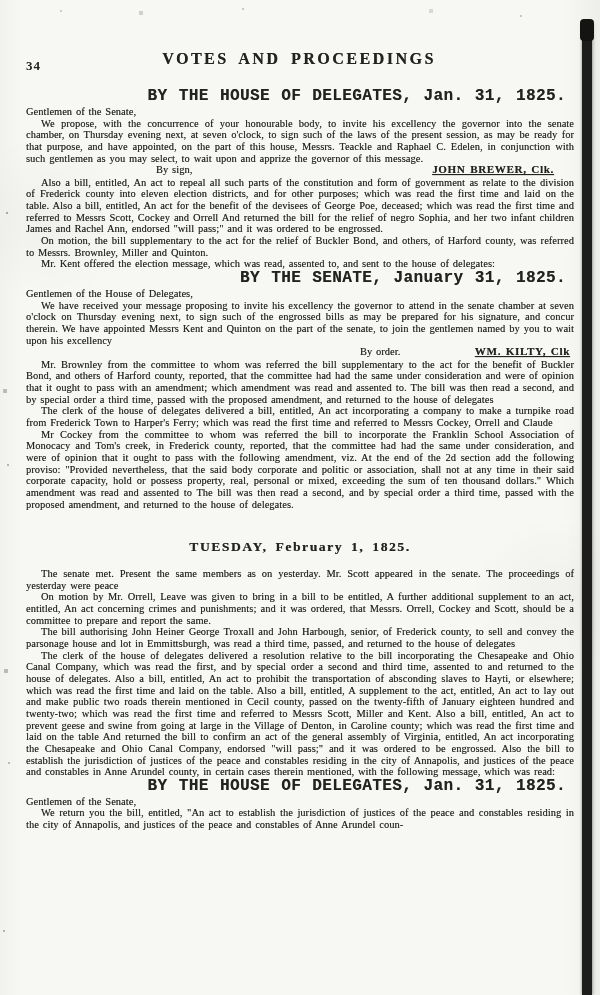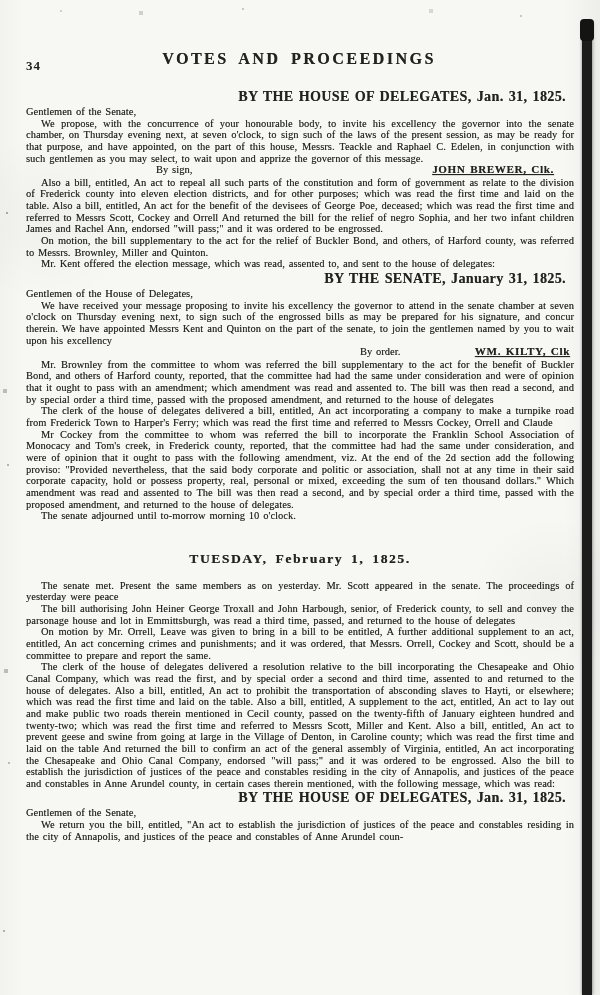--- a/index.html
+++ b/index.html
@@ -53,22 +53,23 @@
     text-shadow:0.3px 0.3px 0.4px rgba(30,30,28,0.65);
   }
   .text-col{
     position:absolute;top:88px;left:26px;width:548px;
     font-size:10.3px;line-height:11.65px;
     letter-spacing:0.1px;word-spacing:1.2px;
     text-shadow:0.25px 0.25px 0.35px rgba(34,34,31,0.55);
   }
   .msg-heading{
     text-align:right;padding-right:8px;
-    font-weight:bold;font-size:14px;letter-spacing:0.4px;line-height:13px;
+    font-weight:bold;font-size:16px;letter-spacing:0.4px;line-height:13px;
     margin:2px 0 3px 0;
+    font-family:Liberation Mono, monospace;
   }
   .salutation{margin:3px 0 0 0;text-align:left;}
   .para{margin:0;text-align:justify;text-indent:15px;}
   .byorder-row{position:relative;height:12.5px;}
   .byorder{position:absolute;font-size:10.3px;}
   .byorder-1{left:130px;}
   .byorder-2{left:334px;}
   .clerk{
     position:absolute;font-weight:bold;font-size:11px;letter-spacing:0.7px;text-decoration:underline;
   }
@@ -116,27 +117,26 @@
     <p class="para">We have received your message proposing to invite his excellency the governor to attend in the senate chamber at seven o'clock on Thursday evening next, to sign such of the engrossed bills as may be prepared for his signature, and concur therein.  We have appointed Messrs Kent and Quinton on the part of the senate, to join the gentlemen named by you to wait upon his excellency</p>
 
     <div class="byorder-row">
       <span class="byorder byorder-2">By order.</span>
       <span class="clerk clerk-2">WM. KILTY, Clk</span>
     </div>
 
     <p class="para">Mr. Brownley from the committee to whom was referred the bill supplementary to the act for the benefit of Buckler Bond, and others of Harford county, reported, that the committee had had the same under consideration and were of opinion that it ought to pass with an amendment; which amendment was read and assented to.  The bill was then read a second, and by special order a third time, passed with the proposed amendment, and returned to the house of delegates</p>
     <p class="para">The clerk of the house of delegates delivered a bill, entitled, An act incorporating a company to make a turnpike road from Frederick Town to Harper's Ferry; which was read the first time and referred to Messrs Cockey, Orrell and Claude</p>
     <p class="para">Mr Cockey from the committee to whom was referred the bill to incorporate the Franklin School Association of Monocacy and Tom's creek, in Frederick county, reported, that the committee had had the same under consideration, and were of opinion that it ought to pass with the following amendment, viz. At the end of the 2d section add the following proviso: "Provided nevertheless, that the said body corporate and politic or association, shall not at any time in their said corporate capacity, hold or possess property, real, personal or mixed, exceeding the sum of ten thousand dollars." Which amendment was read and assented to   The bill was then read a second, and by special order a third time, passed with the proposed amendment, and returned to the house of delegates.</p>
-    <p class="para">The senate adjourned until to-morrow morning 10 o'clock.</p>
 
     <h2 class="day-heading">TUESDAY, February 1, 1825.</h2>
 
     <p class="para">The senate met.  Present the same members as on yesterday.  Mr. Scott appeared in the senate.  The proceedings of yesterday were peace</p>
+    <p class="para">On motion by Mr. Orrell, Leave was given to bring in a bill to be entitled, A further additional supplement to an act, entitled, An act concerning crimes and punishments; and it was ordered, that Messrs. Orrell, Cockey and Scott, should be a committee to prepare and report the same.</p>
     <p class="para">The bill authorising John Heiner  George Troxall and John Harbough, senior, of Frederick county, to sell and convey the parsonage house and lot in Emmittsburgh, was read a third time, passed, and returned to the house of delegates</p>
-    <p class="para">On motion by Mr. Orrell, Leave was given to bring in a bill to be entitled, A further additional supplement to an act, entitled, An act concerning crimes and punishments; and it was ordered, that Messrs. Orrell, Cockey and Scott, should be a committee to prepare and report the same.</p>
     <p class="para">The clerk of the house of delegates delivered a resolution relative to the bill incorporating the Chesapeake and Ohio Canal Company, which was read the first, and by special order a second and third time, assented to and returned to the house of delegates.  Also a bill, entitled, An act to prohibit the transportation of absconding slaves to Hayti, or elsewhere; which was read the first time and laid on the table. Also a bill, entitled, A supplement to the act, entitled, An act to lay out and make public two roads therein mentioned in Cecil county, passed on the twenty-fifth of January eighteen hundred and twenty-two; which was read the first time and referred to Messrs Scott, Miller and Kent.  Also a bill, entitled, An act to prevent geese and swine from going at large in the Village of Denton, in Caroline county; which was read the first time and laid on the table   And returned the bill to confirm an act of the general assembly of Virginia, entitled, An act incorporating the Chesapeake and Ohio Canal Company, endorsed "will pass;" and it was ordered to be engrossed.  Also the bill to establish the jurisdiction of justices of the peace and constables residing in the city of Annapolis, and justices of the peace and constables in Anne Arundel county, in certain cases therein mentioned, with the following message, which was read:</p>
 
     <div class="msg-heading hsp">BY THE HOUSE OF DELEGATES, Jan. 31, 1825.</div>
 
     <p class="salutation">Gentlemen of the Senate,</p>
     <p class="para">We return you the bill, entitled, "An act to establish the jurisdiction of justices of the peace and constables residing in the city of Annapolis, and justices of the peace and constables of Anne Arundel coun-</p>
 
   </main>
 </div>
 

